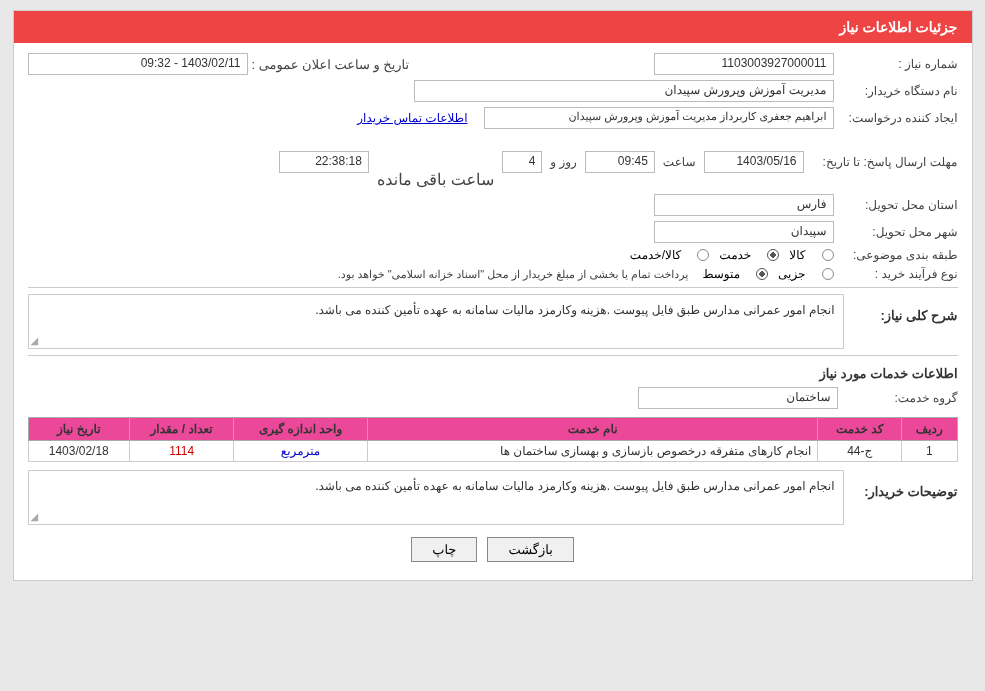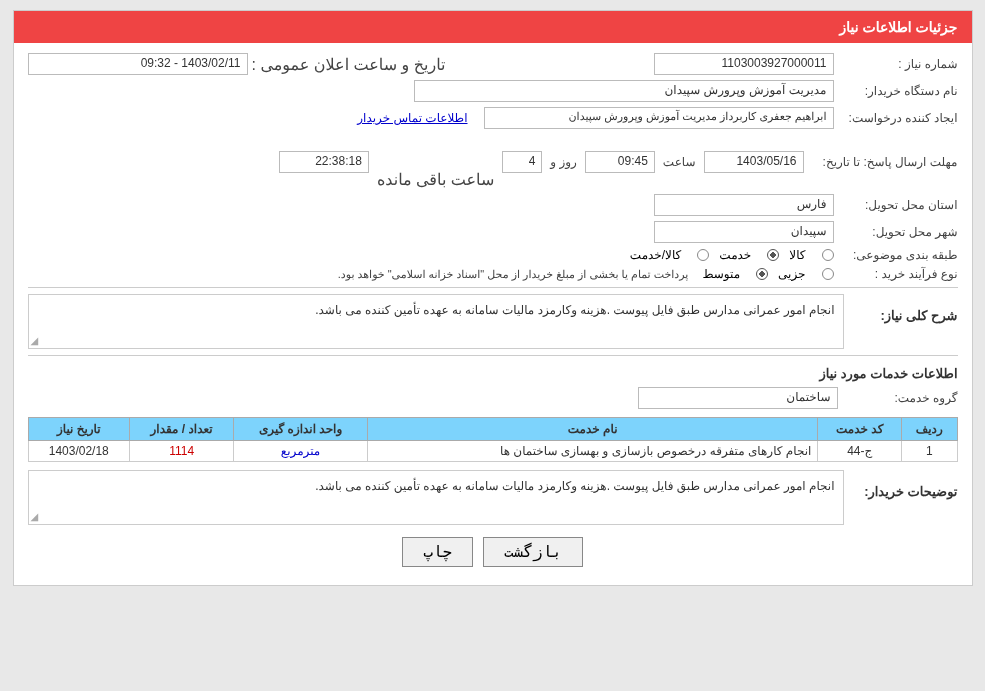--- a/index.html
+++ b/index.html
@@ -96,21 +96,21 @@
     }
     .table-section {
       margin-top: 8px;
     }
     table {
       width: 100%;
       border-collapse: collapse;
       font-size: 12px;
     }
     table th {
-      background: #7dd3fc;
+      background: #ec4899;
       border: 1px solid #aaa;
       padding: 4px 6px;
       text-align: center;
       font-weight: bold;
       color: #333;
     }
     table td {
       border: 1px solid #ccc;
       padding: 3px 6px;
       text-align: center;
@@ -123,22 +123,22 @@
       justify-content: center;
       gap: 10px;
       margin-top: 12px;
       margin-bottom: 8px;
     }
     .btn {
       padding: 4px 20px;
       border: 1px solid #888;
       background: #f0f0f0;
       cursor: pointer;
-      font-size: 16px;
-      font-family: Liberation Mono, monospace;
+      font-size: 13px;
+      font-family: Liberation Sans, sans-serif;
     }
     .btn-print {
       background: #f0f0f0;
       border-color: #888;
     }
     .btn-back {
       background: #f0f0f0;
       border-color: #888;
     }
     .divider {
@@ -168,21 +168,21 @@
   <div class="page-header">
     <span>جزئیات اطلاعات نیاز</span>
   </div>
 
   <div class="content">
 
     <div class="info-row">
       <span class="label">شماره نیاز :</span>
       <div class="value-box medium">1103003927000011</div>
       <span style="flex:1"></span>
-      <span style="font-size:16px;color:#444;white-space:nowrap;">تاریخ و ساعت اعلان عمومی :</span>
+      <span style="font-size:13px;color:#444;white-space:nowrap;">تاریخ و ساعت اعلان عمومی :</span>
       <div class="value-box" style="width:220px;">1403/02/11 - 09:32</div>
     </div>
 
     <div class="info-row">
       <span class="label">نام دستگاه خریدار:</span>
       <div class="value-box" style="width:420px;">مدیریت آموزش وپرورش سپیدان</div>
     </div>
 
     <div class="info-row">
       <span class="label">ایجاد کننده درخواست:</span>

